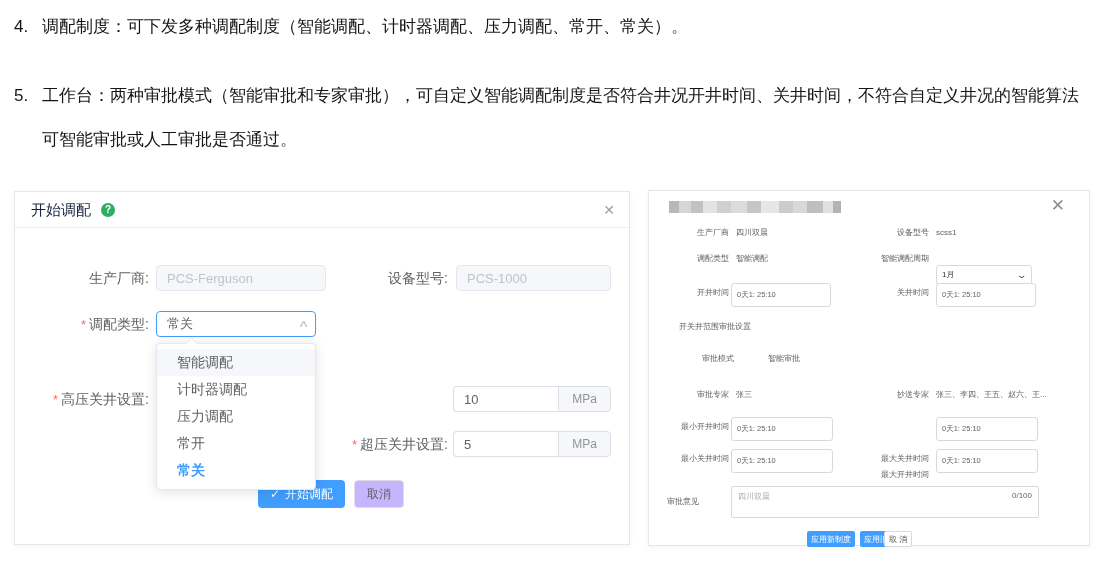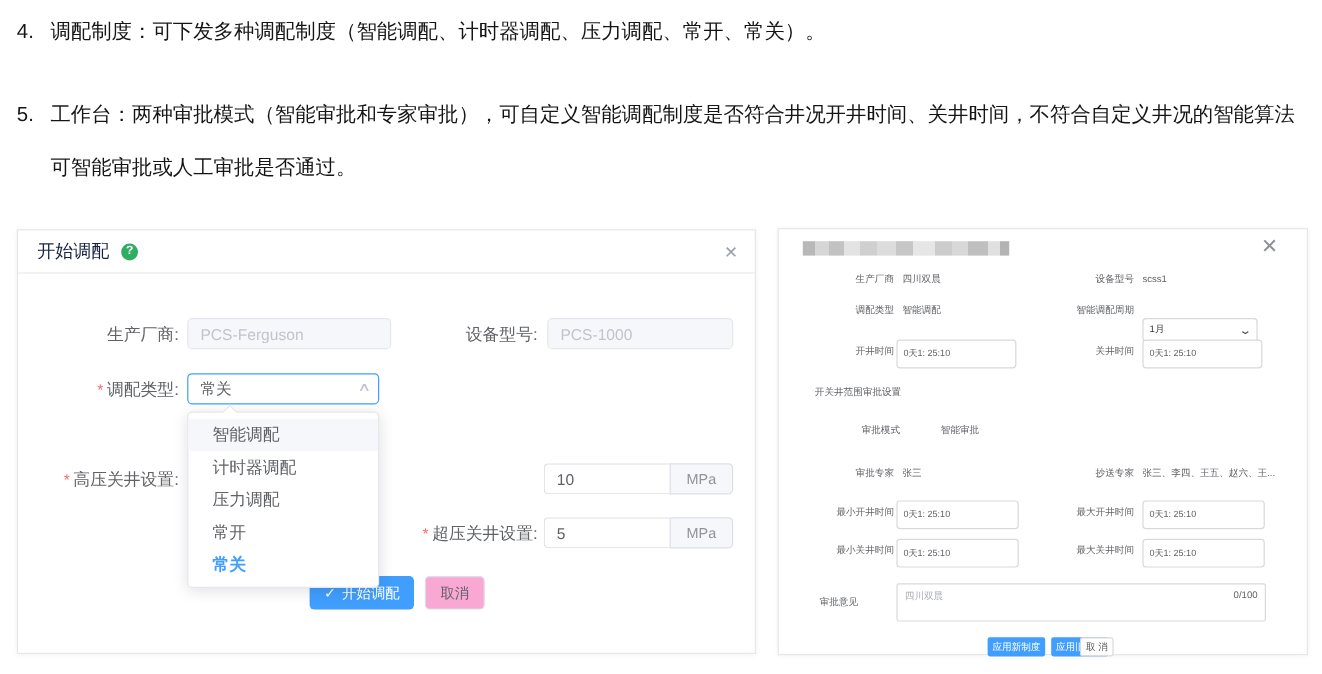--- a/index.html
+++ b/index.html
@@ -58,34 +58,34 @@
               border-left:1px solid #e4e7ed; border-top:1px solid #e4e7ed; }
   .opt { height:27px; line-height:27px; padding:0 20px; font-size:14px;
          color:#606266; cursor:pointer; }
   .opt-hover { background:#f5f7fa; }
   .opt-selected { color:#409eff; font-weight:bold; }
   .ld-footer { position:absolute; left:0; top:288px; right:0; height:28px; }
   .btn-primary { position:absolute; top:0; height:28px; background:#409eff;
                  color:#fff; border:none; border-radius:4px; font-size:12px;
                  padding:0 12px; font-family:inherit; display:flex;
                  align-items:center; gap:5px; cursor:pointer; }
-  .btn-plain { position:absolute; top:0; height:28px; background:#f9a8d4;
+  .btn-plain { position:absolute; top:0; height:28px; background:#c4b5fd;
                color:#606266; border:1px solid #dcdfe6; border-radius:4px;
                font-size:12px; padding:0 12px; font-family:inherit; cursor:pointer; }
 
   
   .rd-close { position:absolute; right:24px; top:4px; font-size:17px;
               font-weight:300; color:#8c9196; cursor:pointer; }
   .mosaic { position:absolute; left:20px; top:10px; width:172px; height:12px;
             background:linear-gradient(90deg,#b8b8b8 0 10px,#d6d6d6 10px 22px,
               #c2c2c2 22px 34px,#e3e3e3 34px 48px,#cfcfcf 48px 62px,
               #dcdcdc 62px 78px,#c6c6c6 78px 92px,#e6e6e6 92px 110px,
               #cccccc 110px 124px,#d8d8d8 124px 138px,#bfbfbf 138px 154px,
               #e0e0e0 154px 164px,#b3b3b3 164px 172px); }
-  .rd-row { position:absolute; left:16px; right:0; height:20px; }
+  .rd-row { position:absolute; left:0; right:0; height:20px; }
   .rd-label { position:absolute; top:0; line-height:20px; font-size:8px;
               color:#606266; text-align:right; white-space:nowrap; }
   .rd-value { position:absolute; top:0; line-height:20px; font-size:8px;
               color:#606266; white-space:nowrap; }
   .rd-input { position:absolute; top:0; height:24px; border:1px solid #d9d9d9;
               border-radius:3px; font-size:7.5px; color:#606266; padding:0 5px;
               font-family:inherit; background:#fff; }
   .rd-select { position:absolute; top:0; height:20px; border:1px solid #d9d9d9;
                border-radius:3px; background:#fff;margin-top:16px; }
   .rd-select .sel-text { position:absolute; left:5px; line-height:18px;
@@ -212,21 +212,21 @@
   <div class="rd-row" style="top:194px;">
     <span class="rd-label" style="left:0;width:80px;">审批专家</span>
     <span class="rd-value" style="left:87px;">张三</span>
     <span class="rd-label" style="left:180px;width:100px;">抄送专家</span>
     <span class="rd-value" style="left:287px;">张三、李四、王五、赵六、王...</span>
   </div>
 
   <div class="rd-row" style="top:226px;">
     <span class="rd-label" style="left:0;width:80px;">最小开井时间</span>
     <input class="rd-input" style="left: 82px; width: 102px;" value="0天1: 25:10">
-    <span class="rd-label" style="left:180px;width:100px;">最大开井时间</span>
+    <span class="rd-label" style="left:180px;width:100px;margin-top:48px;">最大开井时间</span>
     <input class="rd-input" style="left: 287px; width: 102px;" value="0天1: 25:10">
   </div>
 
   <div class="rd-row" style="top:258px;">
     <span class="rd-label" style="left:0;width:80px;">最小关井时间</span>
     <input class="rd-input" style="left: 82px; width: 102px;" value="0天1: 25:10">
     <span class="rd-label" style="left:180px;width:100px;">最大关井时间</span>
     <input class="rd-input" style="left: 287px; width: 102px;" value="0天1: 25:10">
   </div>
 

